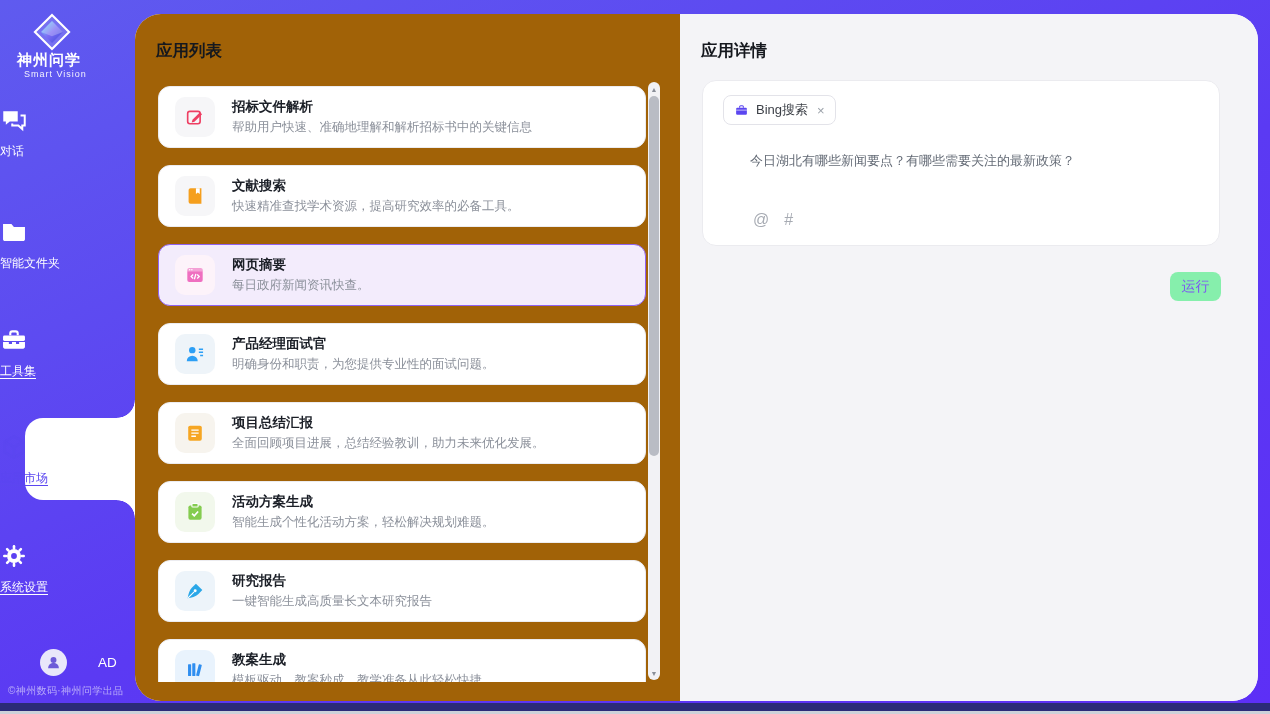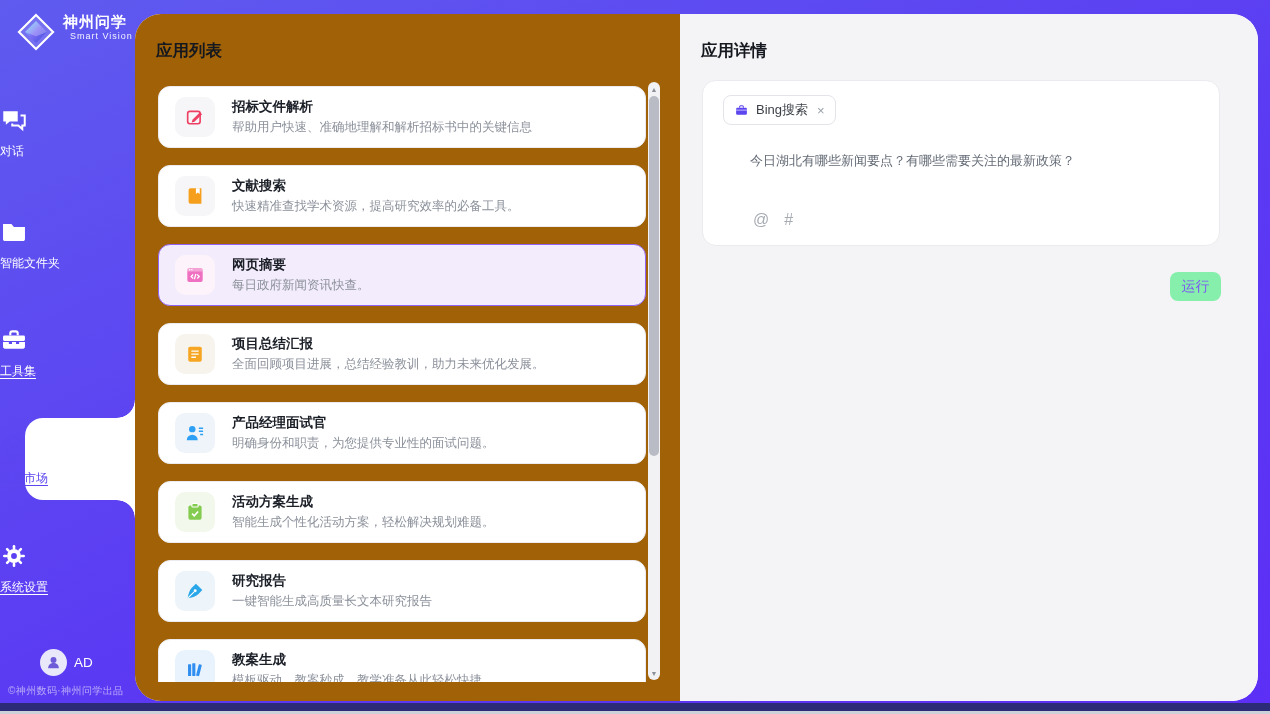--- a/index.html
+++ b/index.html
@@ -9,21 +9,21 @@
     background:linear-gradient(155deg,#5f5bef 0%,#5b3af3 55%,#5d2ff6 100%);
     position:relative;
   }
 
   
   .strip-navy { position:absolute; left:0; right:0; bottom:3px; height:8px; background:#2b2b78; }
   .strip-gray { position:absolute; left:0; right:0; bottom:0; height:3px; background:#ccd1d9; }
 
   
   .sidebar { position:absolute; left:0; top:0; width:135px; height:714px; }
-  .brand { position:absolute; left:17px; top:13px; display:flex; gap:8px; color:#fff; }
+  .brand { position:absolute; left:17px; top:13px; display:flex; align-items:center; gap:0; color:#fff;flex-direction:column; }
   .brand .logo { width:38px; height:38px; flex:0 0 auto; }
   .brand-name { font-size:15px; font-weight:bold; letter-spacing:1px; line-height:18px; }
   .brand-sub { font-size:9px; letter-spacing:1px; opacity:.92;margin-left:7px; }
 
   .nav { position:absolute; inset:0; }
   .nav-item { position:absolute; left:0; width:148px; text-align:left; color:#fff; cursor:pointer; }
   .nav-item .nicon { width:28px; height:28px; color:#fff; }
   .nav-item .nlabel { display:block; font-size:12px; margin-top:5px; }
   .nav-item.underlined .nlabel { text-decoration:underline; text-underline-offset:3px; }
   .nav-item:nth-of-type(1){ top:106px; }
@@ -34,21 +34,21 @@
   .nav-item.active { color:#5b46f0; }
   .nav-item.active .nicon { color:#5b46f0; }
 
   .nav-pill { position:absolute; left:25px; top:418px; width:110px; height:82px;
     background:#fff; border-radius:18px 0 0 18px; }
   .nav-pill::before { content:''; position:absolute; right:0; top:-18px; width:18px; height:18px;
     background:radial-gradient(circle 18px at 0 0, rgba(0,0,0,0) 17.4px, #fff 18px); }
   .nav-pill::after { content:''; position:absolute; right:0; bottom:-18px; width:18px; height:18px;
     background:radial-gradient(circle 18px at 0 100%, rgba(0,0,0,0) 17.4px, #fff 18px); }
 
-  .user-row { position:absolute; left:40px; top:649px; display:flex; align-items:center; gap:7px; cursor:pointer; }
+  .user-row { position:absolute; left:40px; top:649px; display:flex; align-items:center; gap:31px; cursor:pointer; }
   .avatar { width:27px; height:27px; border-radius:50%; background:#e9e7fa; display:flex; align-items:center; justify-content:center; }
   .avatar svg { width:17px; height:17px; color:#6d5bd8; }
   .user-name { color:#fff; font-size:13.5px; }
   .side-footer { position:absolute; left:8px; top:684px; width:130px; font-size:10px;
     color:rgba(255,255,255,.55); white-space:nowrap; letter-spacing:.4px; }
 
   
   .content { position:absolute; left:135px; top:14px; width:1123px; height:687px;
     border-radius:26px; background:#fff; overflow:hidden; display:flex; }
   .list-panel { position:relative; width:545px; background:#a16207; }
@@ -281,40 +281,40 @@
               <use href="#i-browser-code"></use>
             </svg>
     </span>
     <div class="card-text">
       <div class="card-title">网页摘要</div>
       <div class="card-desc">每日政府新闻资讯快查。</div>
     </div>
   </div>
 
   <div class="card">
+    <span class="appicon" style="background: rgb(238, 244, 249);">
+      <svg style="color: rgb(45, 159, 245);">
+              <use href="#i-interviewer"></use>
+            </svg>
+    </span>
+    <div class="card-text">
+      <div class="card-title">产品经理面试官</div>
+      <div class="card-desc">明确身份和职责，为您提供专业性的面试问题。</div>
+    </div>
+  </div>
+
+  <div class="card">
     <span class="appicon" style="background: rgb(247, 244, 238);">
       <svg style="color: rgb(246, 166, 35);">
               <use href="#i-notes"></use>
             </svg>
     </span>
     <div class="card-text">
       <div class="card-title">项目总结汇报</div>
       <div class="card-desc">全面回顾项目进展，总结经验教训，助力未来优化发展。</div>
-    </div>
-  </div>
-
-  <div class="card">
-    <span class="appicon" style="background: rgb(238, 244, 249);">
-      <svg style="color: rgb(45, 159, 245);">
-              <use href="#i-interviewer"></use>
-            </svg>
-    </span>
-    <div class="card-text">
-      <div class="card-title">产品经理面试官</div>
-      <div class="card-desc">明确身份和职责，为您提供专业性的面试问题。</div>
     </div>
   </div>
 
   <div class="card">
     <span class="appicon" style="background: rgb(242, 248, 236);">
       <svg style="color: rgb(132, 204, 79);">
               <use href="#i-clipboard-check"></use>
             </svg>
     </span>
     <div class="card-text">

